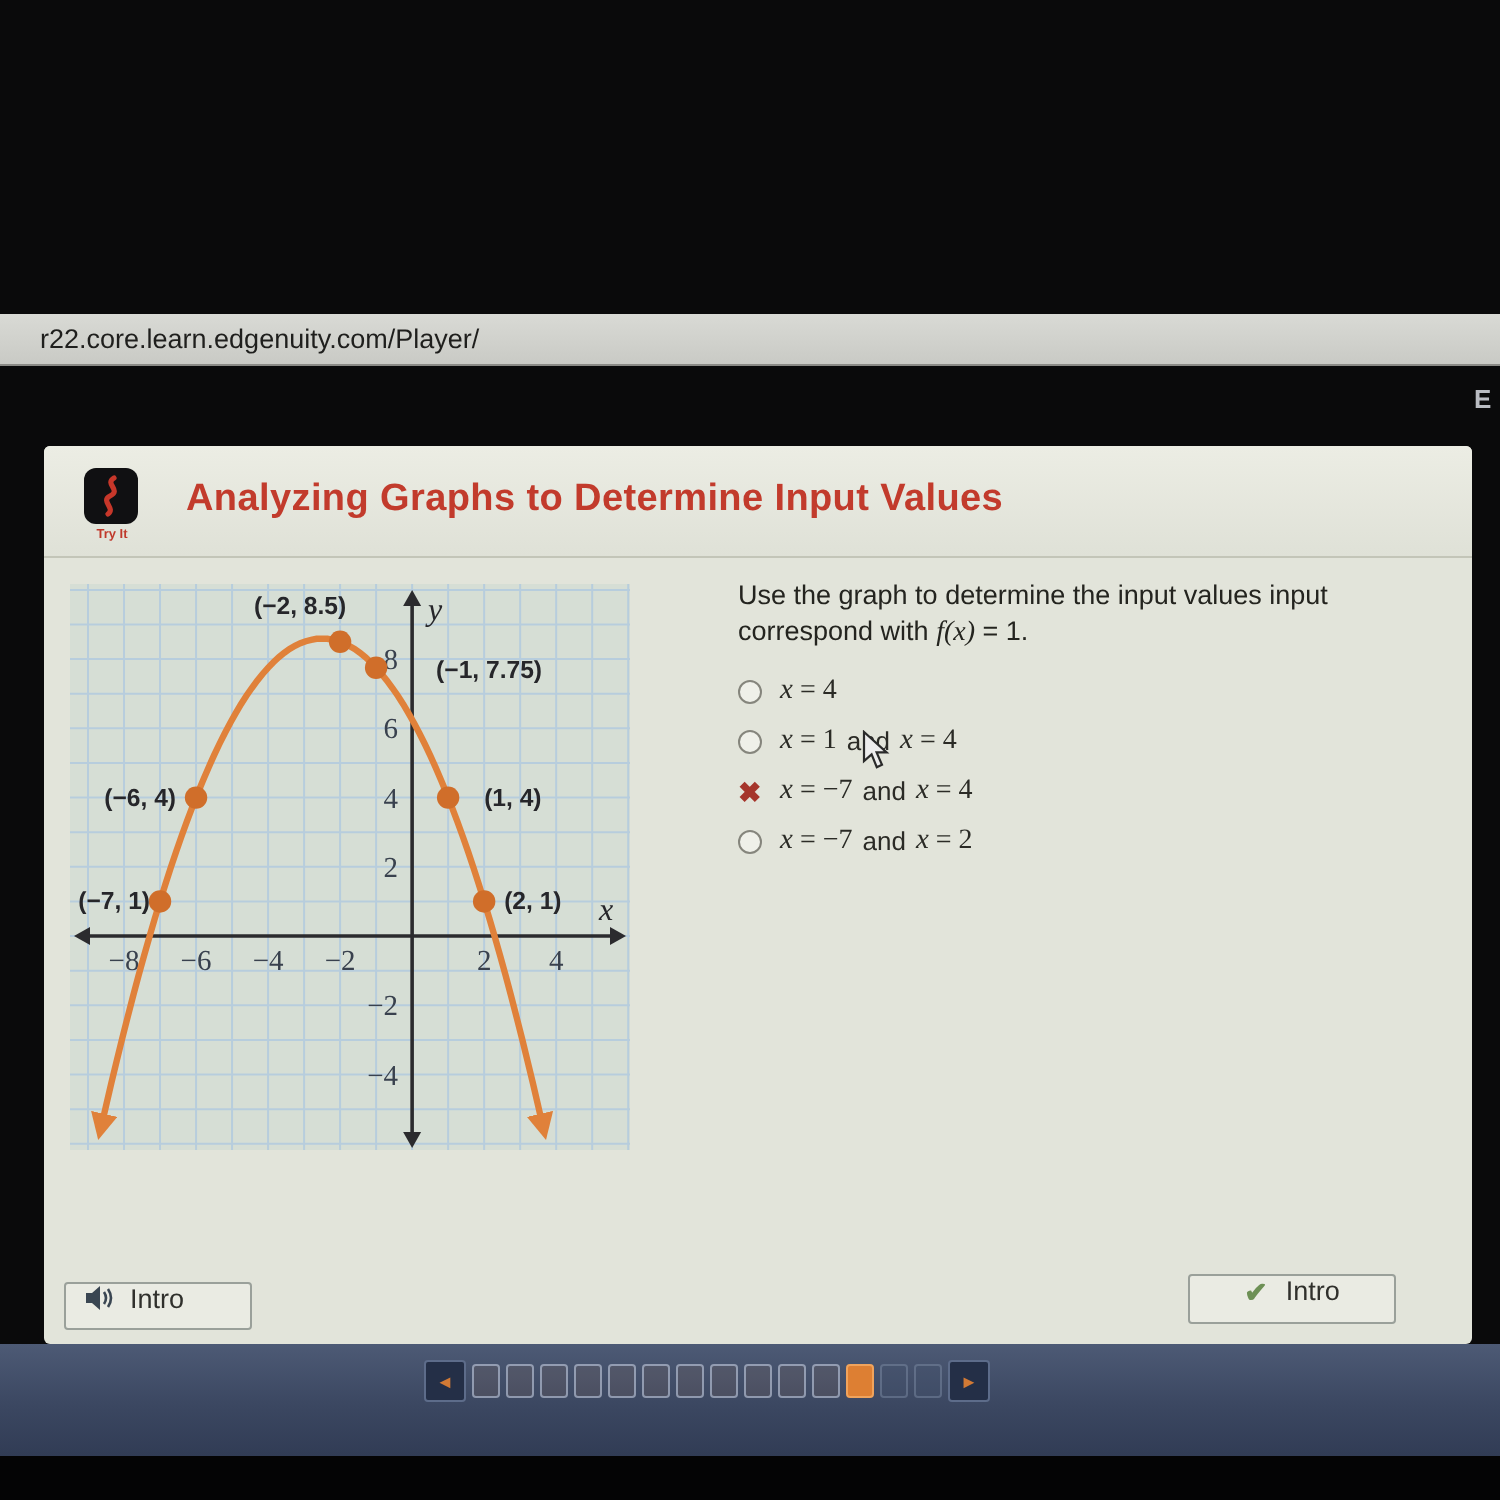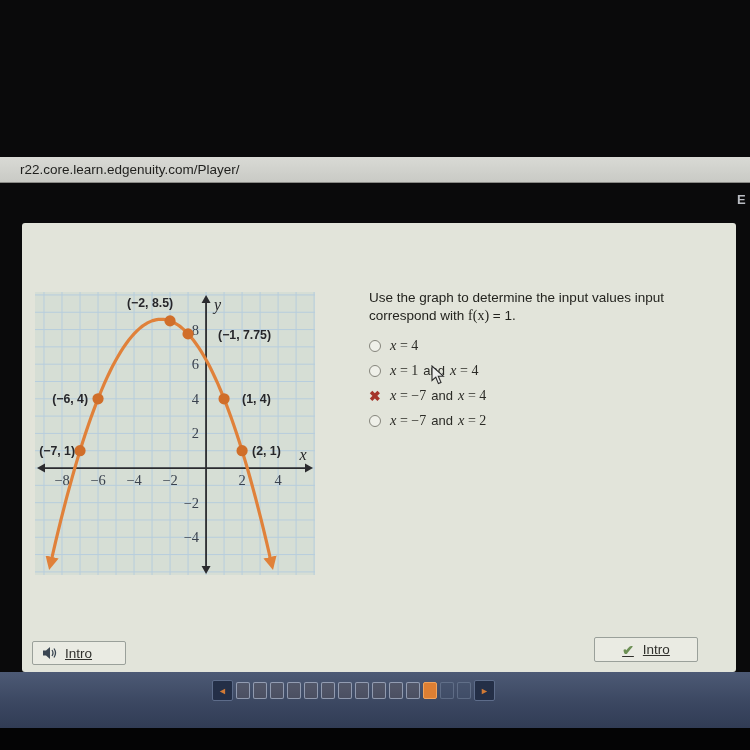--- a/index.html
+++ b/index.html
@@ -46,39 +46,39 @@
   .graph-pane{
     position:absolute;left:13px;top:69px;width:280px;height:283px;
     background:#d6ded5;
   }
   .graph-pane svg{position:absolute;left:0;top:0;overflow:visible;}
   
   .question{
     position:absolute;left:347px;top:66px;width:318px;
     color:#24241f;font-size:13.5px;line-height:1.32;
   }
-  .mathf{font-family:"Liberation Serif",serif;font-size:14px;}
+  .mathf{font-family:"Liberation Serif",serif;font-style:italic;font-size:14px;}
   .options{position:absolute;left:347px;top:110px;width:330px;}
   .opt-row{display:flex;align-items:center;height:25px;cursor:default;}
   .radio{
     width:12px;height:12px;border:1.4px solid #85857c;border-radius:50%;
     background:rgba(250,250,245,.55);box-sizing:border-box;margin-right:9px;flex:0 0 auto;
   }
   .xmark{
     width:21px;color:#a5352b;font-size:14px;font-weight:bold;flex:0 0 auto;
     line-height:1;
   }
   .mvar{font-family:"Liberation Serif",serif;font-style:italic;font-size:14.5px;color:#2b2b26;}
   .mrest{font-family:"Liberation Serif",serif;font-size:14px;color:#2b2b26;white-space:pre;}
   .conj{font-size:13px;color:#2b2b26;margin:0 5px;}
   
   .btn{
-    position:absolute;display:flex;align-items:center;justify-content:center;
+    position:absolute;display:flex;align-items:flex-start;justify-content:center;
     border:1px solid #9aa09a;border-radius:2px;background:rgba(248,249,243,.35);
-    color:#30302c;font-size:13.5px;cursor:pointer;box-sizing:border-box;text-decoration:underline;
+    color:#30302c;font-size:13.5px;cursor:pointer;box-sizing:border-box;
   }
   .btn-intro{left:10px;top:418px;width:94px;height:24px;justify-content:flex-start;padding-left:9px;}
   .btn-done{left:572px;top:414px;width:104px;height:25px;}
   .speaker{margin-right:8px;}
   .done-check{color:#6d9055;font-size:14px;font-weight:bold;margin-right:9px;}
   
   .player-bar{
     position:absolute;left:0;top:672px;width:750px;height:56px;
     background:linear-gradient(180deg,#4d5a75 0%,#3b4761 55%,#313c55 100%);
   }
@@ -98,20 +98,29 @@
 </head>
 <body>
 
 <div class="url-bar">
   <span>r22.core.learn.edgenuity.com/Player/</span>
 </div>
 <div class="stray-letter">E</div>
 
 <div class="card">
 
+  <div class="card-header">
+    <div class="tryit-badge">
+      <svg width="27" height="28" viewBox="0 0 27 28">
+        <path d="M15,5 C10,8 19,11 13,14 C8,16.5 16,20 12,23" fill="none" stroke="#c7372a" stroke-width="2.6" stroke-linecap="round"></path>
+      </svg>
+    </div>
+    <div class="tryit-label">Try It</div>
+    <div class="lesson-title">Analyzing Graphs to Determine Input Values</div>
+  </div>
 
   <div class="graph-pane">
     <svg width="280" height="283" viewBox="0 0 280 283">
         <line x1="9.0032154340836" y1="0" x2="9.0032154340836" y2="283" stroke="#b7cddd" stroke-width="1"></line>
         <line x1="27.009646302250804" y1="0" x2="27.009646302250804" y2="283" stroke="#b7cddd" stroke-width="1"></line>
         <line x1="45.01607717041801" y1="0" x2="45.01607717041801" y2="283" stroke="#b7cddd" stroke-width="1"></line>
         <line x1="63.02250803858521" y1="0" x2="63.02250803858521" y2="283" stroke="#b7cddd" stroke-width="1"></line>
         <line x1="81.0289389067524" y1="0" x2="81.0289389067524" y2="283" stroke="#b7cddd" stroke-width="1"></line>
         <line x1="99.03536977491962" y1="0" x2="99.03536977491962" y2="283" stroke="#b7cddd" stroke-width="1"></line>
         <line x1="117.04180064308682" y1="0" x2="117.04180064308682" y2="283" stroke="#b7cddd" stroke-width="1"></line>

